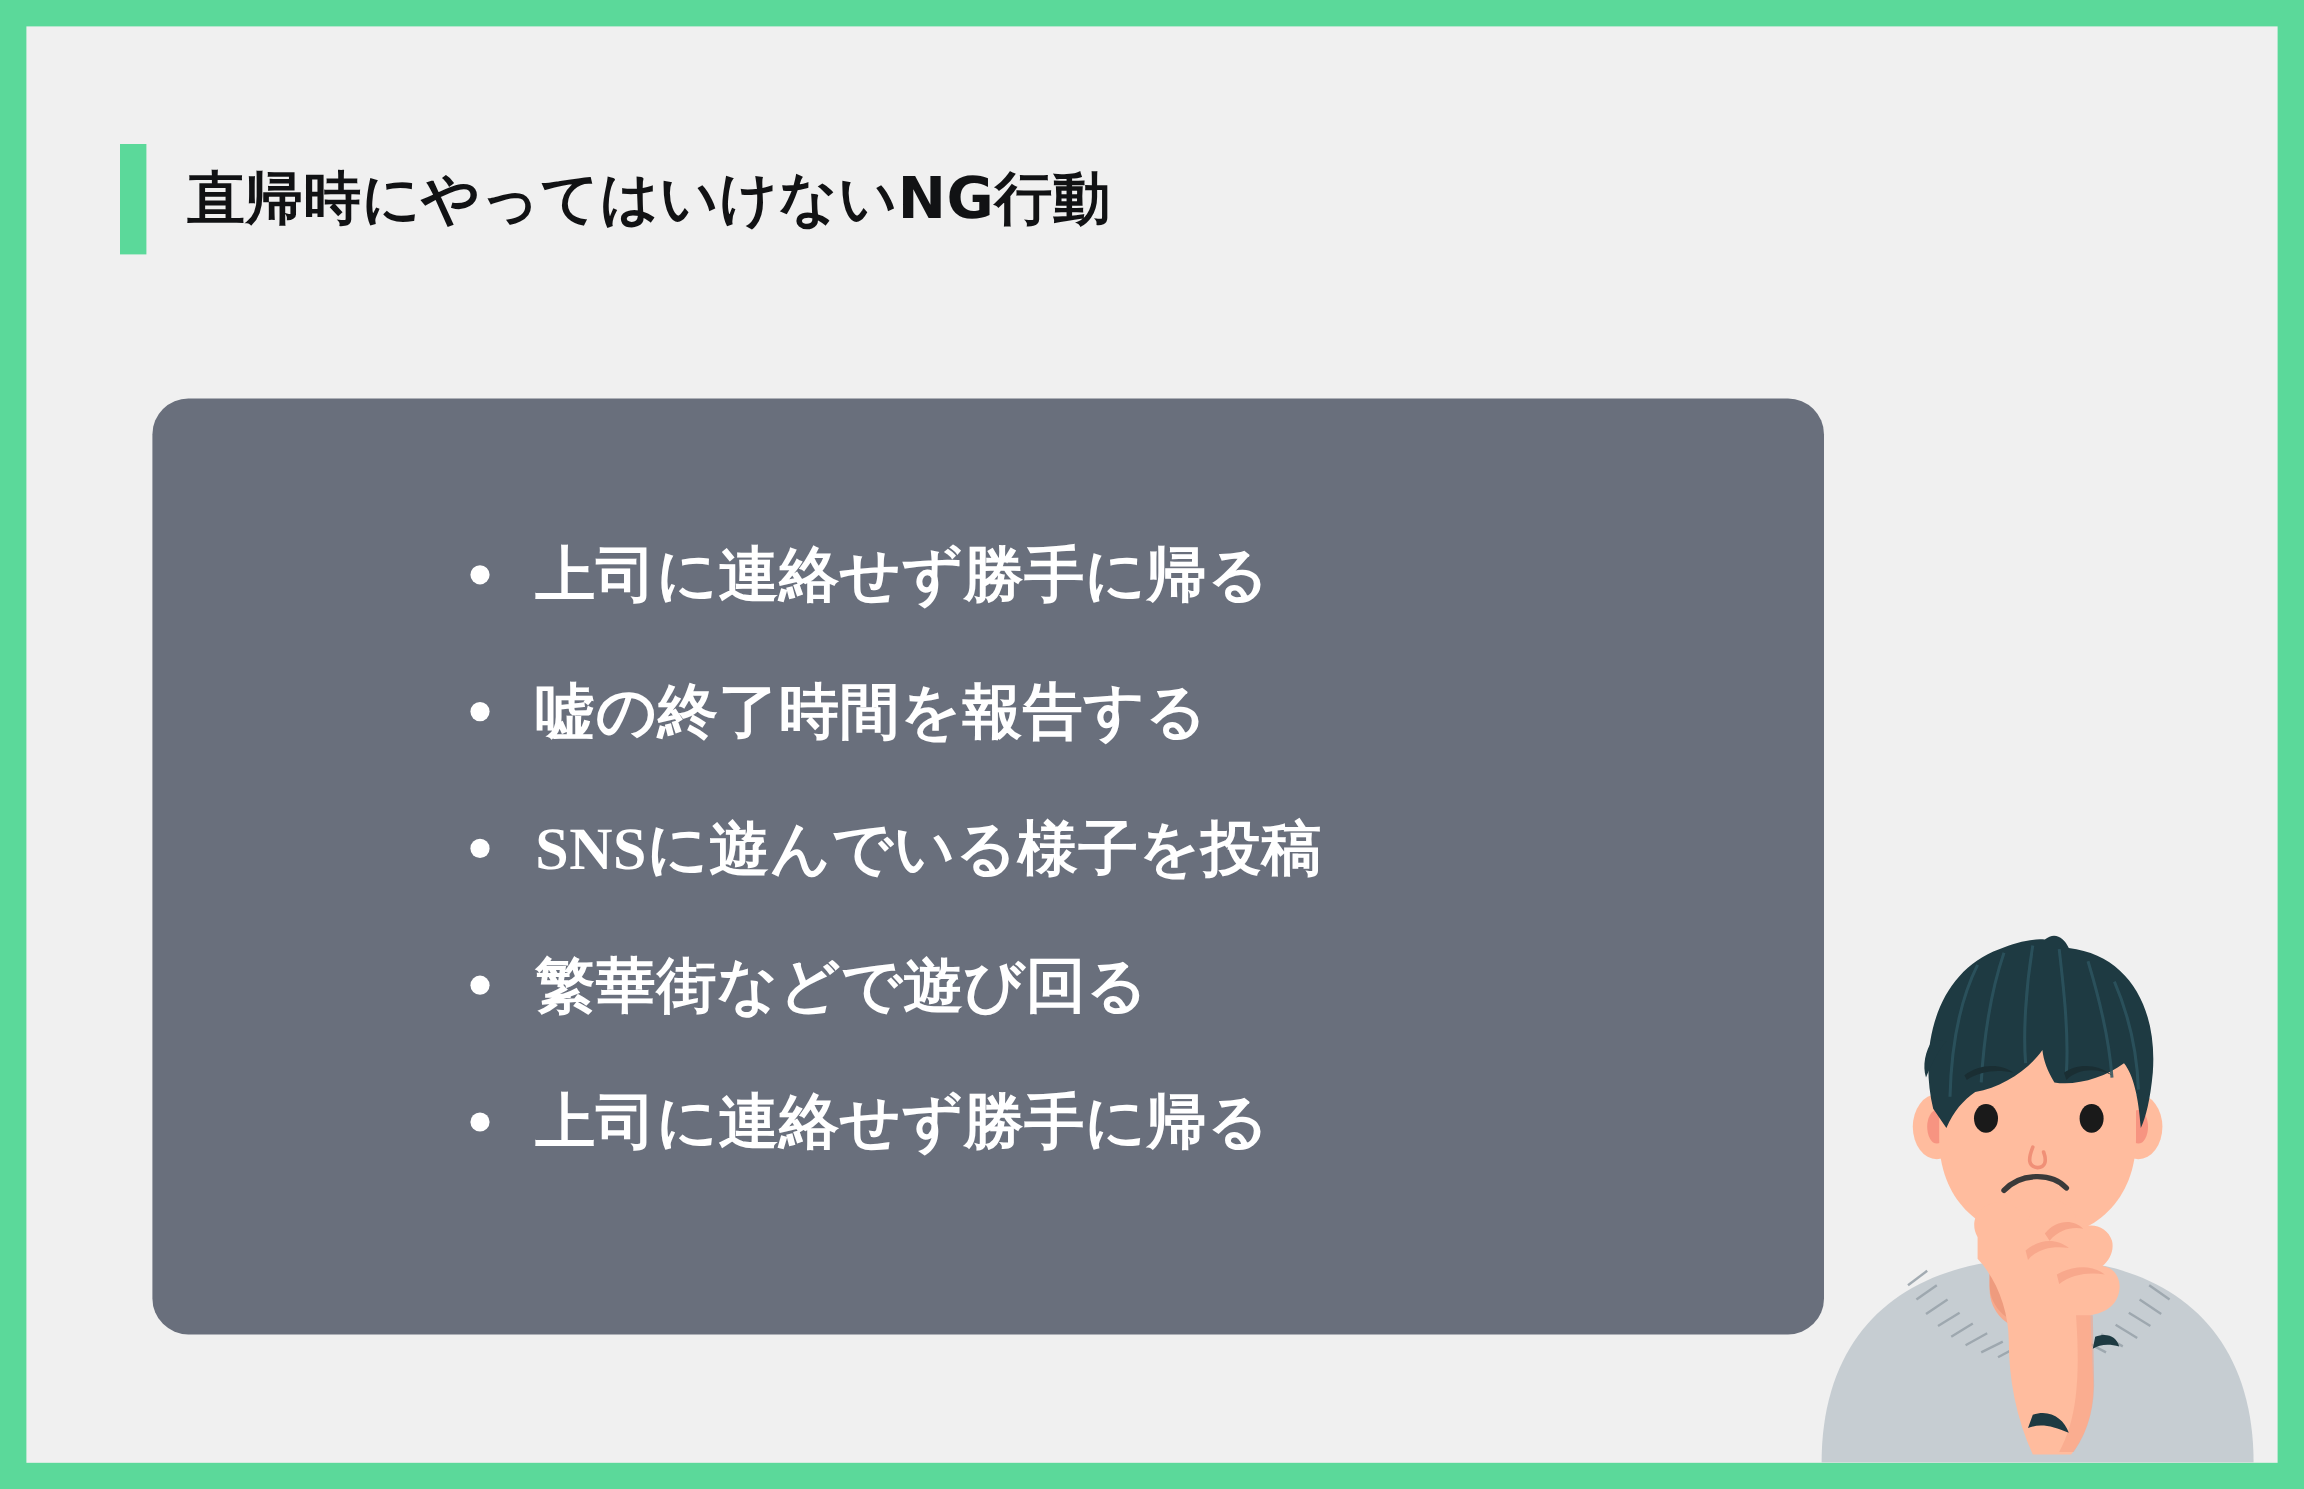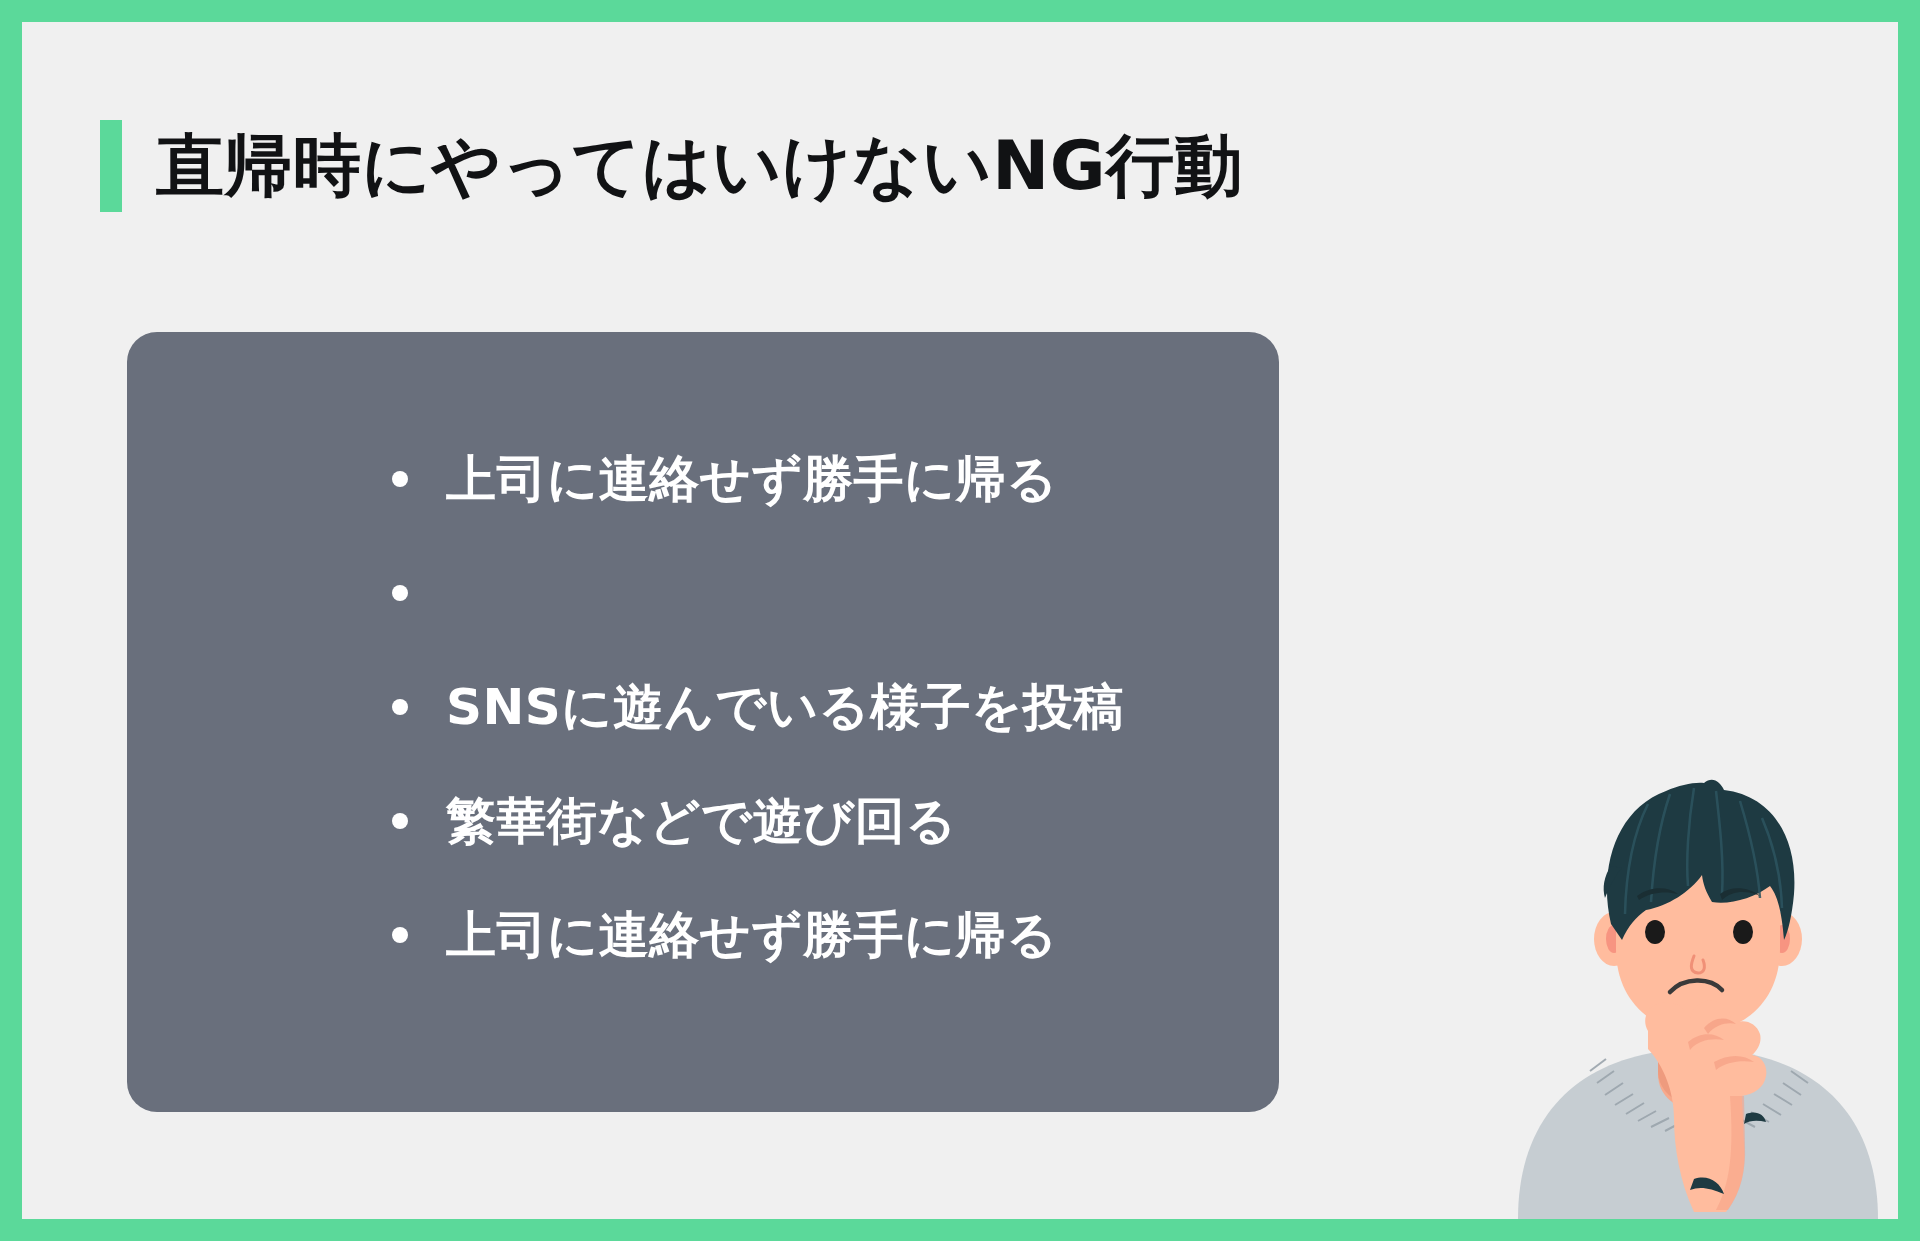--- a/index.html
+++ b/index.html
@@ -33,35 +33,36 @@
     align-items:center;
     height:92px;
   }
   .title-accent {
     width:22px; height:92px;
     background:#5BD99A;
     flex:0 0 auto;
   }
   .title-text {
     margin-left:34px;
-    font-size:68px;
+    font-size:48px;
     font-weight:700;
     color:#111214;
     letter-spacing:0.5px;
     line-height:1;
     white-space:nowrap;
   }
 
   
   .card {
     position:absolute;
     left:105px; top:310px;
-    width:1152px; height:780px;
+    width:1393px; height:780px;
     background:#696F7C;
     border-radius:30px;
+    font-family:Liberation Serif, serif;
   }
   .bullet-list {
     position:absolute;
     left:265px; top:90px;
     list-style:none;
   }
   .bullet-item {
     display:flex;
     align-items:center;
     height:114px;
@@ -102,20 +103,21 @@
     </div>
 
     <div class="card">
       <ul class="bullet-list">
         <li class="bullet-item">
           <span class="bullet-dot"></span>
           <span class="bullet-label">上司に連絡せず勝手に帰る</span>
         </li>
         <li class="bullet-item">
           <span class="bullet-dot"></span>
+          <span class="bullet-label">嘘の終了時間を報告する</span>
         </li>
         <li class="bullet-item">
           <span class="bullet-dot"></span>
           <span class="bullet-label">SNSに遊んでいる様子を投稿</span>
         </li>
         <li class="bullet-item">
           <span class="bullet-dot"></span>
           <span class="bullet-label">繁華街などで遊び回る</span>
         </li>
         <li class="bullet-item">

